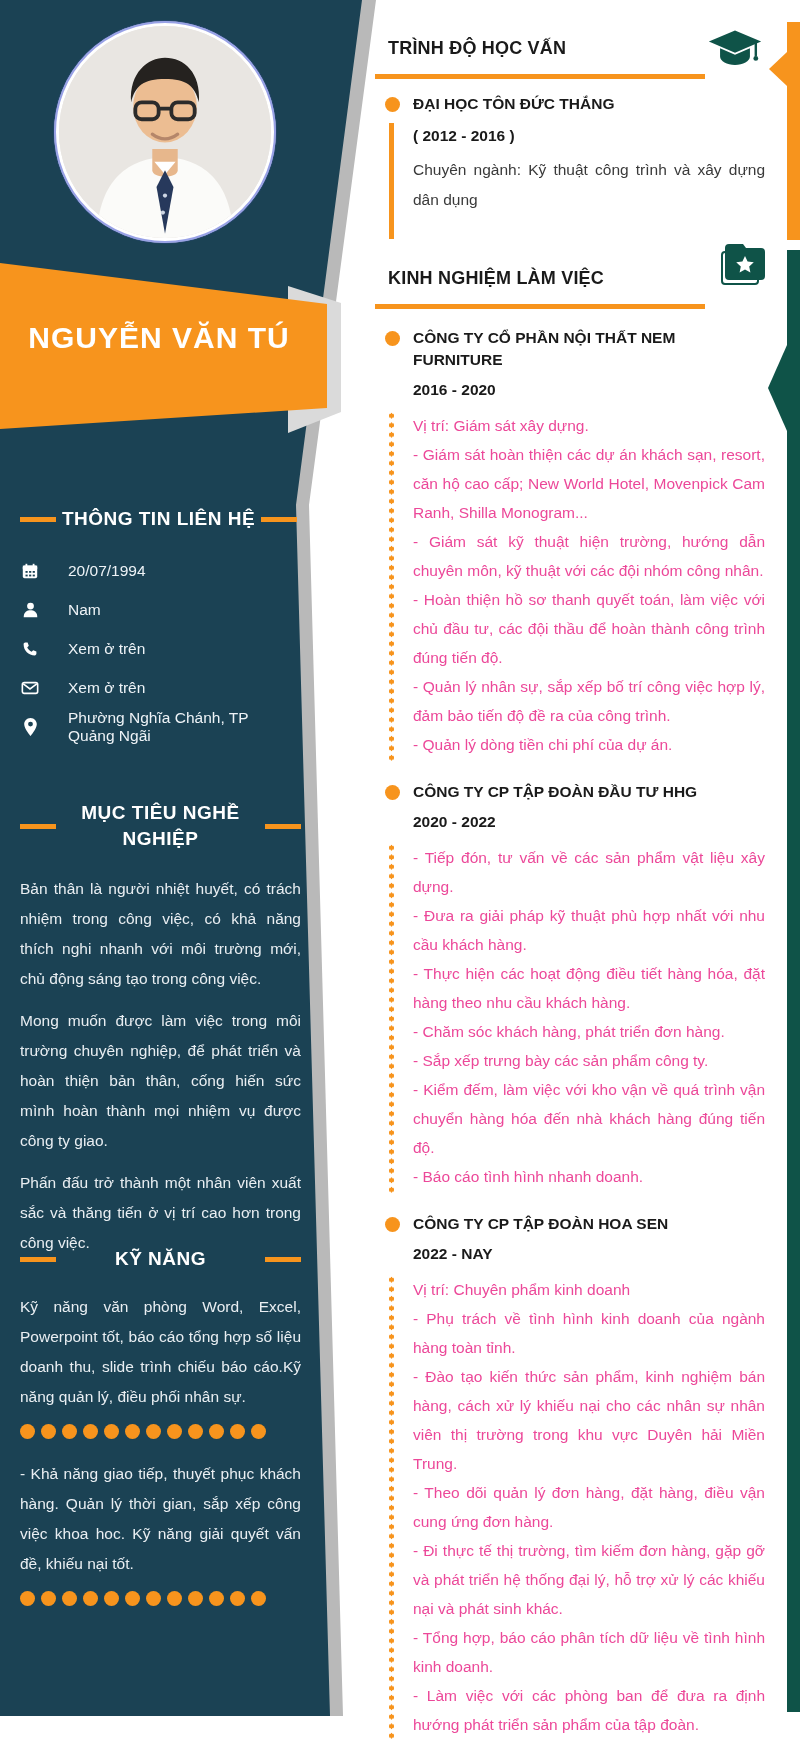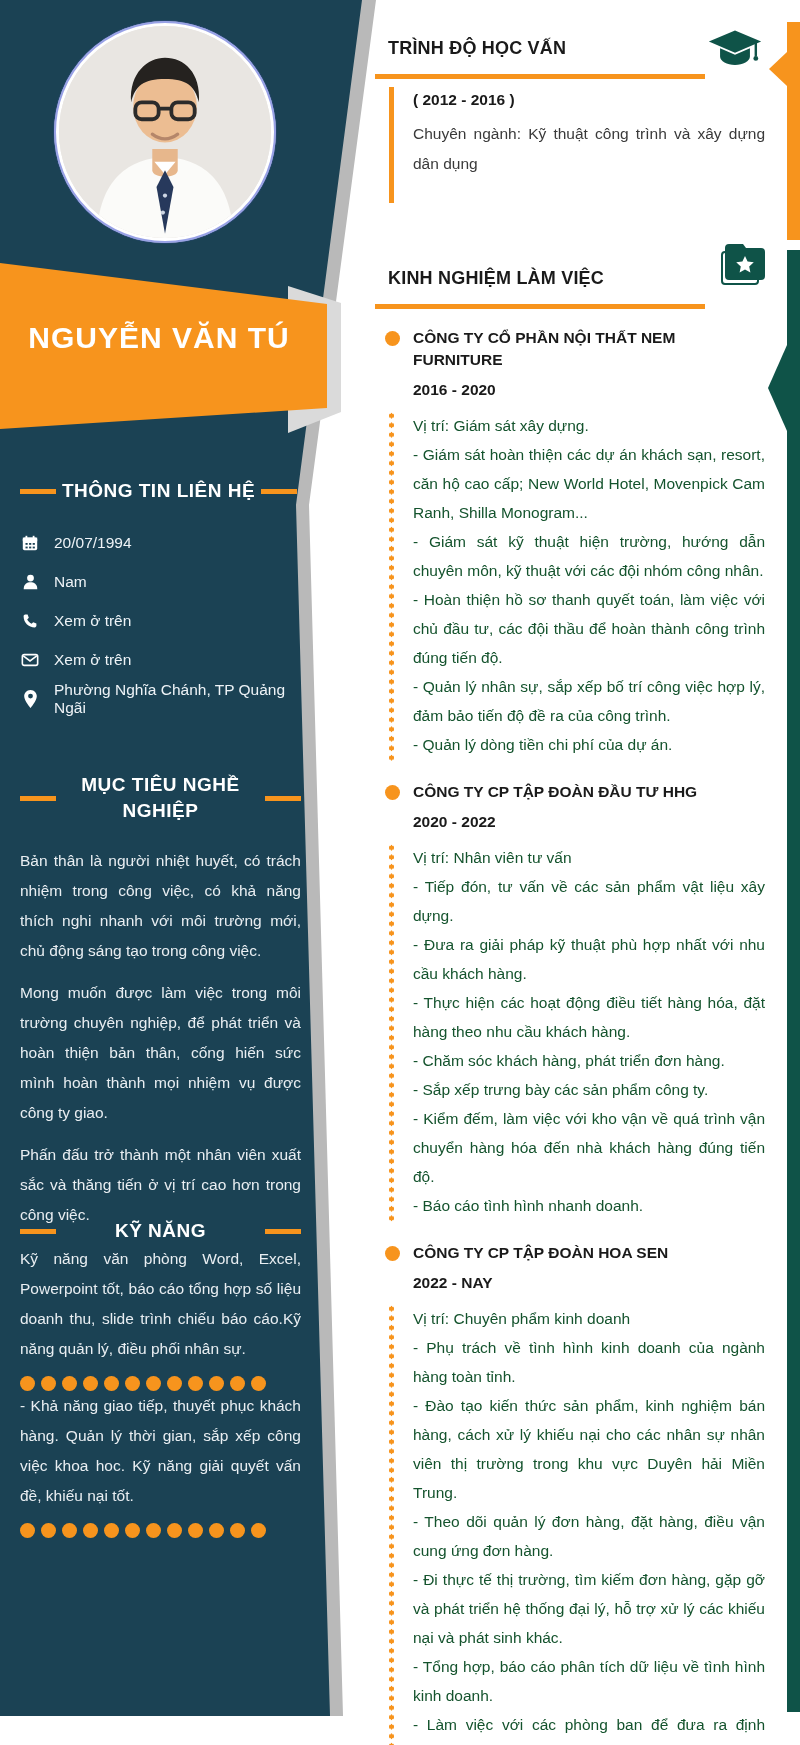--- a/index.html
+++ b/index.html
@@ -13,37 +13,37 @@
   .photo svg{display:block;width:100%;height:100%;}
   .photo-ring{position:absolute;left:54px;top:21px;width:218px;height:218px;border-radius:50%;
          border:2px solid rgba(67,84,209,.55);pointer-events:none;}
 
   
   .name{position:absolute;left:6px;top:320px;width:306px;text-align:center;color:#ffffff;
         font-weight:bold;font-size:30px;letter-spacing:1px;line-height:36px;}
 
   
   .side-sec{position:absolute;color:#edf2f6;}
-  .side-head{display:flex;align-items:center;justify-content:center;}
+  .side-head{display:flex;align-items:center;justify-content:center;margin-top:28px;}
   .dash{width:36px;height:5px;background:#F7941D;flex:0 0 auto;}
   .side-title{flex:1;text-align:center;font-weight:bold;font-size:19px;letter-spacing:.5px;color:#fff;line-height:26px;}
   .side-title .tl2{display:block;}
   .side-par{font-size:15.5px;line-height:30px;text-align:justify;color:#e9eef2;margin:0;}
 
   .contact{left:20px;top:478px;width:277px;}
   .c-items{margin-top:26px;}
-  .c-row{display:flex;align-items:center;gap:14px;margin-bottom:14px;height:25px;font-size:15.5px;color:#eef3f7;}
+  .c-row{display:flex;align-items:center;gap:28px;margin-bottom:14px;height:25px;font-size:15.5px;color:#eef3f7;}
   .c-ico{width:20px;height:20px;flex:0 0 auto;display:flex;align-items:center;justify-content:center;}
 
   .objective{left:20px;top:772px;width:281px;}
   .objective .side-par{margin-top:22px;}
   .objective .side-par + .side-par{margin-top:12px;}
 
   .skills{left:20px;top:1218px;width:281px;}
-  .skills .side-par{}
+  .skills .side-par{margin-top:20px;}
   .dotsrow{margin-top:12px;display:flex;gap:6px;}
   .dot{width:15px;height:15px;border-radius:50%;background:#F7941D;flex:0 0 auto;}
 
   
   .r-sec{position:absolute;left:375px;width:390px;color:#3a3a3a;}
   .sec-title{font-size:18px;font-weight:bold;color:#1a1a1a;letter-spacing:.2px;line-height:26px;margin:13px;}
   .sec-rule{width:330px;height:5px;background:#F7941D;margin-top:9px;}
   .sec-icon{position:absolute;}
 
   .entry-head{position:relative;padding-left:38px;margin-top:14px;}
@@ -56,21 +56,21 @@
   .detail{font-size:15.5px;line-height:30px;text-align:justify;margin:0;color:#3a3a3a;}
 
   .edu{top:22px;}
   .exp{top:252px;}
   .job{margin-top:18px;}
   .job:first-of-type{margin-top:14px;}
   .job-desc{position:relative;margin-top:8px;padding:2px 0 4px 38px;}
   .job-desc::before{content:"";position:absolute;left:14px;top:2px;bottom:2px;width:5px;
       background-image:radial-gradient(circle,#F7941D 2.4px,rgba(0,0,0,0) 2.6px);
       background-size:5px 9.5px;background-repeat:repeat-y;}
-  .job-desc p{margin:0;font-size:15.5px;line-height:29px;text-align:justify;color:#14532d;}
+  .job-desc p{margin:0;font-size:15.5px;line-height:29px;text-align:justify;color:#ec4899;}
 
   .footer{position:absolute;top:1710px;right:10px;font-family:"DejaVu Sans Mono",monospace;
           font-size:17px;color:#414141;margin-top:44px;}
 </style>
 </head>
 <body>
 
 <div id="stage">
 
   <svg id="bg" viewBox="0 0 800 1745" aria-hidden="true">
@@ -224,20 +224,24 @@
     <h2 class="sec-title">TRÌNH ĐỘ HỌC VẤN</h2>
     <div class="sec-rule"></div>
     <span class="sec-icon" style="top:6px;right:2px;">
       <svg width="56" height="44" viewBox="0 0 60 46" fill="#0F5348">
           <path d="M30,2 L58,14 L30,26 L2,14 Z"></path>
           <path d="M14,21 v9 c0,5 7.5,9 16,9 s16,-4 16,-9 v-9 l-16,7 Z"></path>
           <rect x="51" y="14" width="2.6" height="16" rx="1"></rect>
           <circle cx="52.3" cy="32" r="2.6"></circle>
         </svg>
     </span>
+    <div class="entry-head">
+      <span class="bullet"></span>
+      <p class="entry-title">ĐẠI HỌC TÔN ĐỨC THẮNG</p>
+    </div>
     <div class="edu-body">
       <p class="entry-title" style="margin-bottom:8px;">( 2012 - 2016 )</p>
       <p class="detail">Chuyên ngành: Kỹ thuật công trình và xây dựng dân dụng</p>
     </div>
   </div>
 
   <div class="r-sec exp">
     <h2 class="sec-title">KINH NGHIỆM LÀM VIỆC</h2>
     <div class="sec-rule"></div>
     <span class="sec-icon" style="top:-16px;right:-6px;">
@@ -264,21 +268,20 @@
       </div>
     </div>
 
     <div class="job">
       <div class="entry-head">
         <span class="bullet"></span>
         <p class="entry-title">CÔNG TY CP TẬP ĐOÀN ĐẦU TƯ HHG</p>
       </div>
       <p class="entry-period">2020 - 2022</p>
       <div class="job-desc">
-        <p>Vị trí: Nhân viên tư vấn</p>
         <p>- Tiếp đón, tư vấn về các sản phẩm vật liệu xây dựng.</p>
         <p>- Đưa ra giải pháp kỹ thuật phù hợp nhất với nhu cầu khách hàng.</p>
         <p>- Thực hiện các hoạt động điều tiết hàng hóa, đặt hàng theo nhu cầu khách hàng.</p>
         <p>- Chăm sóc khách hàng, phát triển đơn hàng.</p>
         <p>- Sắp xếp trưng bày các sản phẩm công ty.</p>
         <p>- Kiểm đếm, làm việc với kho vận về quá trình vận chuyển hàng hóa đến nhà khách hàng đúng tiến độ.</p>
         <p>- Báo cáo tình hình nhanh doanh.</p>
       </div>
     </div>
 

